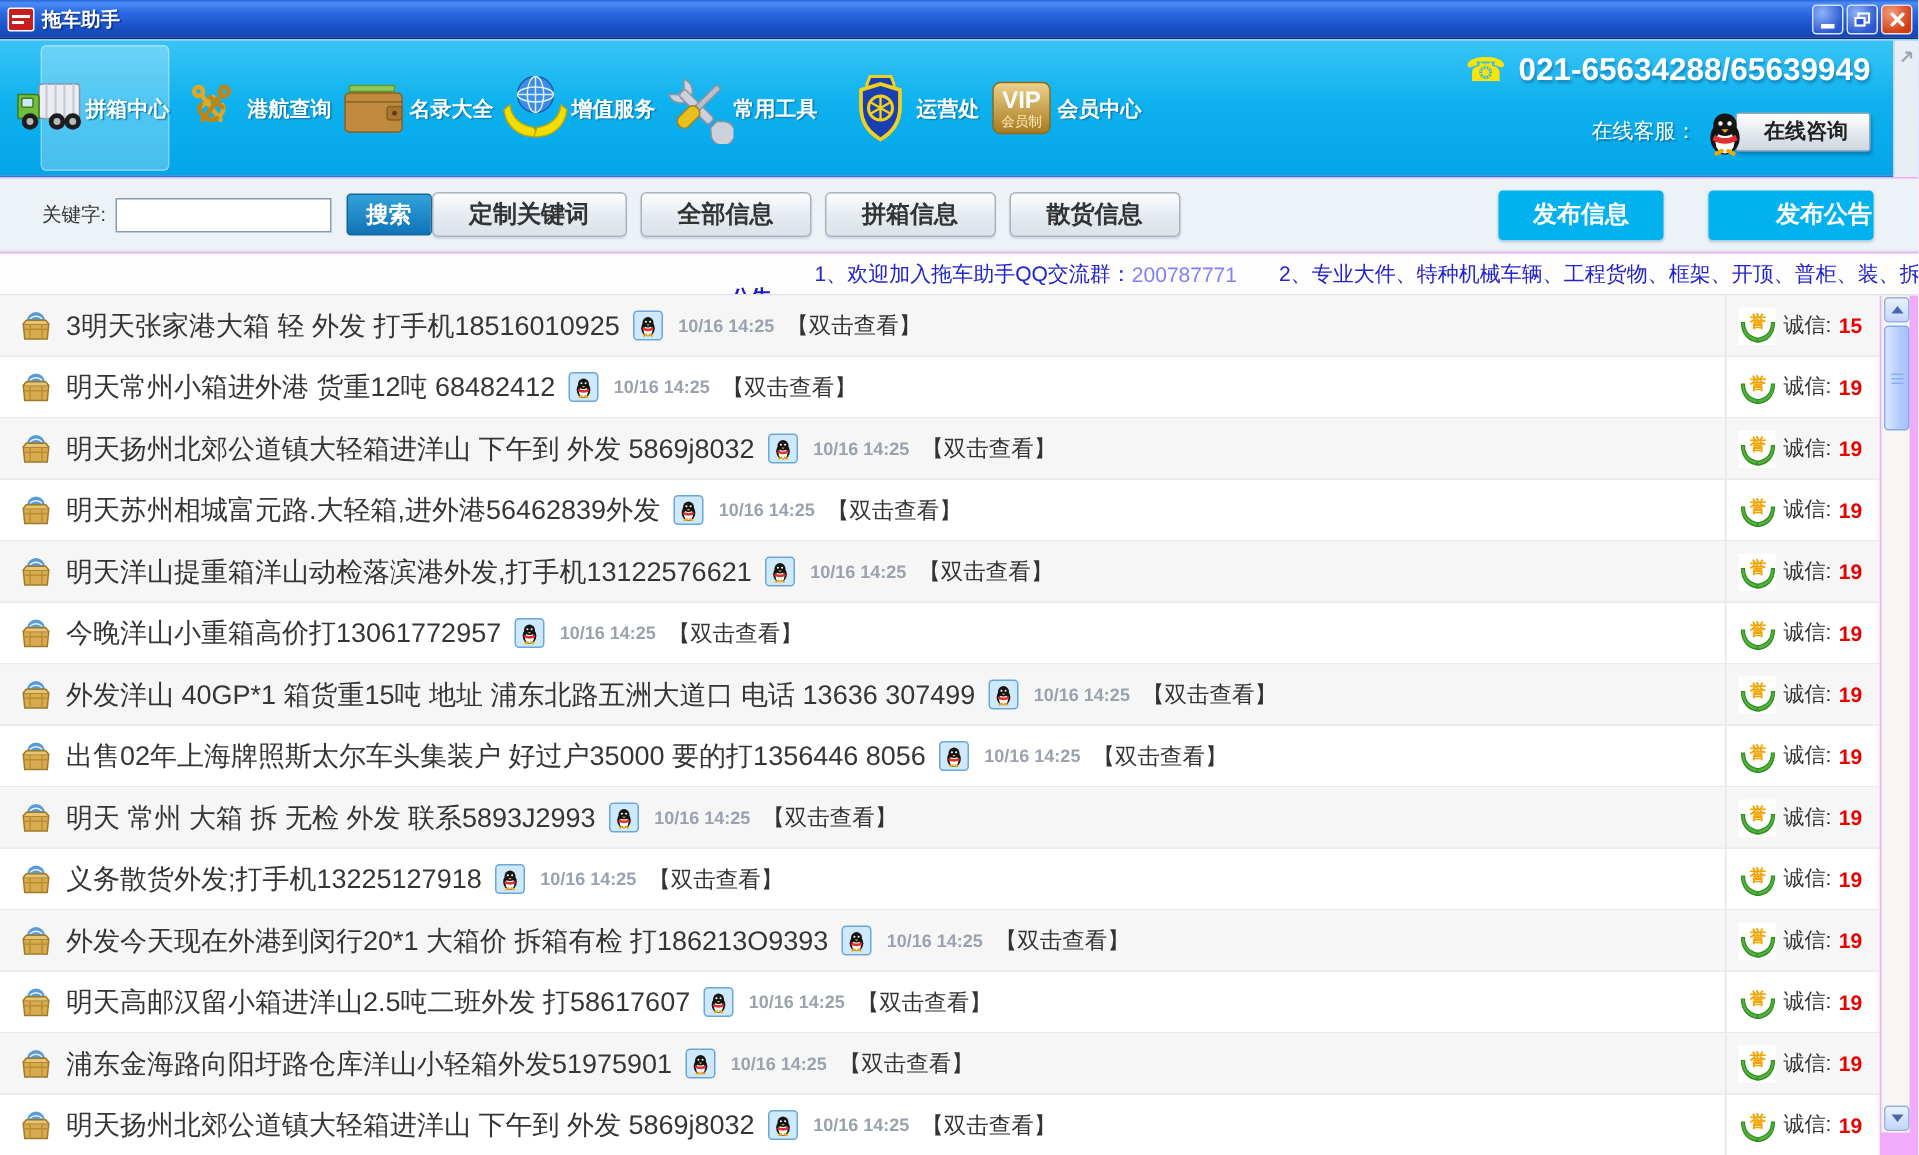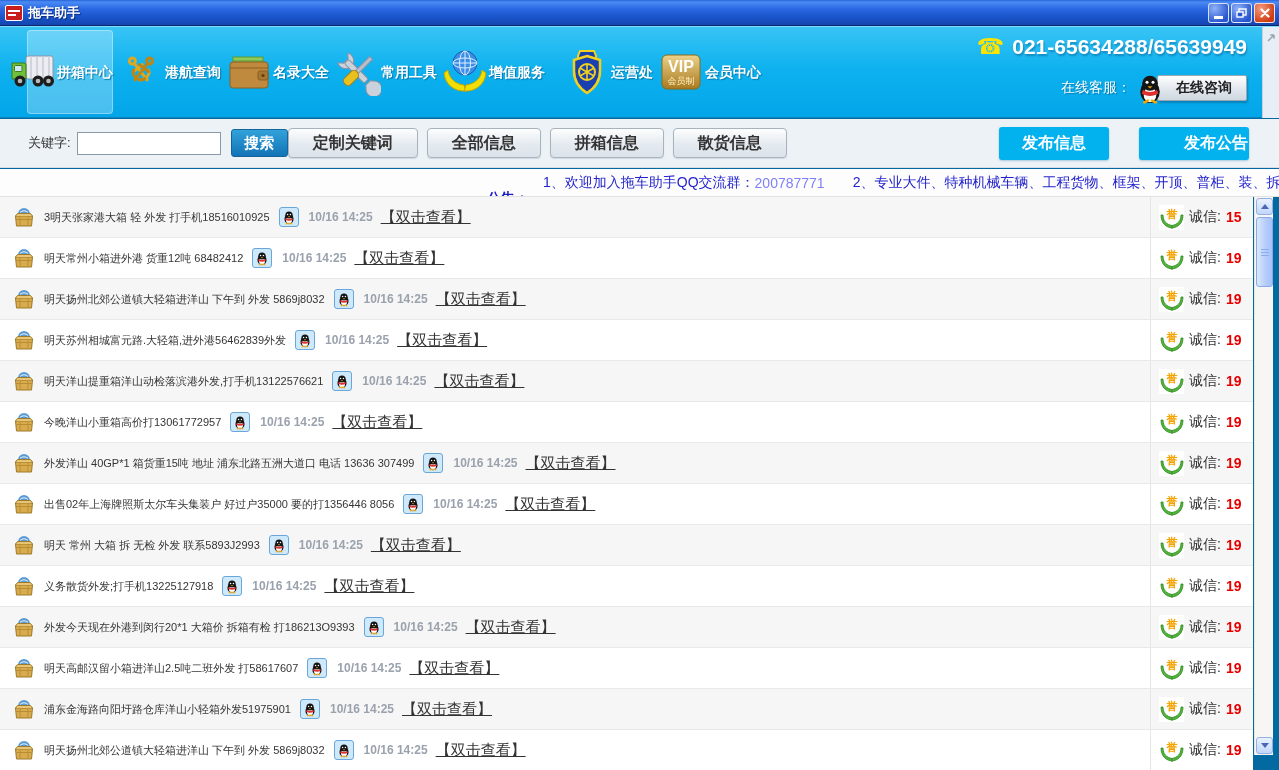--- a/index.html
+++ b/index.html
@@ -1,18 +1,18 @@
 <!DOCTYPE html>
 <html><head>
 <meta charset="utf-8">
 <style>
   * { box-sizing: border-box; margin: 0; padding: 0; }
   html,body { width:1279px; height:770px; overflow:hidden; }
   body { font-family:"Liberation Sans","DejaVu Sans",sans-serif; background:#fff; }
-  .window { position:relative; width:1279px; height:770px; background:#0369a1; overflow:hidden; }
+  .window { position:relative; width:1279px; height:770px; background:#f0abfc; overflow:hidden; }
 
   
   .titlebar { position:absolute; top:0; left:0; width:1279px; height:26px;
     background:linear-gradient(180deg,#2a63d8 0%,#4a8cf5 8%,#2b68e2 35%,#1a53ca 70%,#1345ae 100%);
     display:flex; align-items:center; justify-content:space-between; padding:0 4px 0 5px;
     border-bottom:1px solid #09266e; }
   .titlebar-left { display:flex; align-items:center; gap:5px; }
   .app-icon { width:18px; height:16px; background:#c81e1e; border:1px solid #fff; border-radius:2px;
     display:flex; flex-direction:column; justify-content:center; gap:2px; padding:2px; }
   .app-icon i { display:block; height:2px; background:#fff; }
@@ -80,26 +80,26 @@
   .notice-seg1 { color:#2323cd; }
   .notice-group { color:#8080f8; margin:0 6px 0 0; }
   .notice-seg2 { color:#2323cd; margin-left:22px; }
 
   
   .list { position:absolute; top:197px; left:0; width:1253px; height:573px; overflow:hidden; background:#fff; }
   .row { height:41px; display:flex; align-items:stretch; border-bottom:1px solid #e9e9e9; background:#fff; cursor:pointer; }
   .row:nth-child(odd) { background:#f6f6f6; }
   .row-main { flex:1 1 auto; min-width:0; display:flex; align-items:center; padding-left:13px; overflow:hidden; }
   .box-ic svg { width:22px; height:20px; display:block; }
-  .row-text { margin-left:9px; font-size:11px; color:#353535; white-space:nowrap; }
+  .row-text { margin-left:9px; font-size:18px; color:#353535; white-space:nowrap; }
   .qq-ic { margin-left:9px; width:20px; height:20px; background:#cde9fb; border:1px solid #6aa7d8; border-radius:3px;
     display:flex; align-items:center; justify-content:center; flex:none; cursor:pointer; }
   .qq-ic svg { width:14px; height:15px; display:block; }
   .row-time { margin-left:10px; font-size:12px; font-weight:bold; color:#9aa2ae; white-space:nowrap; }
-  .row-view { margin-left:8px; font-size:15px; color:#333; white-space:nowrap;text-decoration:underline; }
+  .row-view { margin-left:8px; font-size:15px; color:#333; white-space:nowrap; }
   .row-credit { flex:none; width:103px; border-left:1px solid #e3e6e9; display:flex; align-items:center; gap:5px; padding-left:8px; }
   .credit-ic { width:25px; height:25px; background:#fff; display:flex; align-items:center; justify-content:center; }
   .credit-ic svg { width:24px; height:24px; display:block; }
   .credit-label { font-size:14px; color:#333; }
   .credit-value { font-size:14px; font-weight:bold; color:#e80000; }
 
   
   .scrollbar { position:absolute; left:1254px; top:197px; width:19px; height:558px; background:#f7f6f2;
     border-left:1px solid #e8e6e0; }
   .sb-btn { position:absolute; left:1px; width:17px; height:17px; border:1px solid #95b0e4; border-radius:3px;
@@ -186,45 +186,45 @@
               <path d="M5 20h38" stroke="#8a5f22"></path>
               <rect x="33" y="23" width="10" height="9" rx="2" fill="#a97630" stroke="#8a5f22"></rect>
               <circle cx="38" cy="27.5" r="1.6" fill="#5d3f12"></circle>
             </svg>
           </span>
     <span class="nav-label">名录大全</span>
   </div>
         <div class="nav-item">
     <span class="nav-icon">
             <svg viewBox="0 0 48 48">
+              <circle cx="24" cy="15" r="12" fill="#3b8de8" stroke="#1b5bb0"></circle>
+              <ellipse cx="24" cy="15" rx="5.5" ry="12" fill="none" stroke="#dff0ff"></ellipse>
+              <ellipse cx="24" cy="15" rx="12" ry="5" fill="none" stroke="#dff0ff"></ellipse>
+              <path d="M24 3v24M12 15h24" stroke="#dff0ff"></path>
+              <path d="M7 22c1 9 8 14 16 15l2 6C13 44 4 36 3 25z" fill="#f2de00" stroke="#bfa700"></path>
+              <path d="M41 22c-1 9-8 14-16 15l-2 6c12 1 21-7 22-18z" fill="#f2de00" stroke="#bfa700"></path>
+            </svg>
+          </span>
+    <span class="nav-label">增值服务</span>
+  </div>
+        <div class="nav-item">
+    <span class="nav-icon">
+            <svg viewBox="0 0 48 48">
               <g transform="rotate(-45 24 24)">
                 <path d="M17 4a8 8 0 1 0 14 0l-4 4.5h-6z" fill="#ccd2dc" stroke="#8b93a3"></path>
                 <rect x="21" y="9" width="6" height="28" rx="2" fill="#ccd2dc" stroke="#8b93a3"></rect>
                 <path d="M17 44a8 8 0 1 0 14 0l-4-4.5h-6z" fill="#ccd2dc" stroke="#8b93a3"></path>
               </g>
               <g transform="rotate(45 24 24)">
                 <path d="M22 4h4v20h-4z" fill="#b9bfca" stroke="#8b93a3"></path>
                 <rect x="19.5" y="24" width="9" height="17" rx="4" fill="#e8c01f" stroke="#a5811d"></rect>
               </g>
             </svg>
           </span>
     <span class="nav-label">常用工具</span>
-  </div>
-        <div class="nav-item">
-    <span class="nav-icon">
-            <svg viewBox="0 0 48 48">
-              <circle cx="24" cy="15" r="12" fill="#3b8de8" stroke="#1b5bb0"></circle>
-              <ellipse cx="24" cy="15" rx="5.5" ry="12" fill="none" stroke="#dff0ff"></ellipse>
-              <ellipse cx="24" cy="15" rx="12" ry="5" fill="none" stroke="#dff0ff"></ellipse>
-              <path d="M24 3v24M12 15h24" stroke="#dff0ff"></path>
-              <path d="M7 22c1 9 8 14 16 15l2 6C13 44 4 36 3 25z" fill="#f2de00" stroke="#bfa700"></path>
-              <path d="M41 22c-1 9-8 14-16 15l-2 6c12 1 21-7 22-18z" fill="#f2de00" stroke="#bfa700"></path>
-            </svg>
-          </span>
-    <span class="nav-label">增值服务</span>
   </div>
         <div class="nav-item">
     <span class="nav-icon">
             <svg viewBox="0 0 48 48">
               <path d="M17 3h14l2 5v3H15V8z" fill="#1a3fae" stroke="#f2d11d" stroke-width="2"></path>
               <path d="M24 8l13 4v11c0 11-5 17-13 22-8-5-13-11-13-22V12z" fill="#1a3fae" stroke="#f2d11d" stroke-width="2.5"></path>
               <circle cx="24" cy="24" r="8" fill="none" stroke="#f2d11d" stroke-width="2"></circle>
               <path d="M24 16v16M17 28l14-8M17 20l14 8" stroke="#f2d11d" stroke-width="1.6"></path>
             </svg>
           </span>

